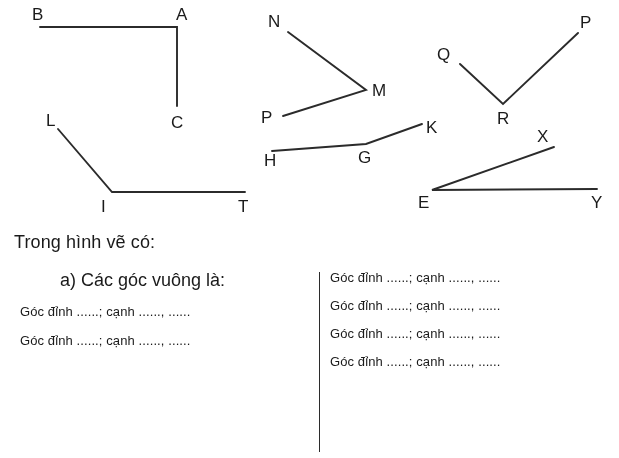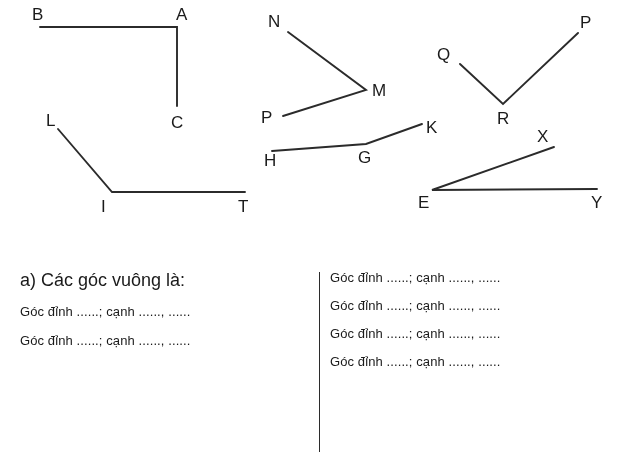--- a/index.html
+++ b/index.html
@@ -52,21 +52,21 @@
     position: absolute;
     top: 45px;
   }
   .col-a { left: 20px; width: 290px; }
   .col-b { left: 330px; width: 285px; }
   .col-head {
     font-size: 18px;
     white-space: nowrap;
     margin: 0 0 9px 0;
   }
-  .col-a .col-head { margin-bottom: 13px; }
+  .col-a .col-head { margin-bottom: 13px; margin-left: 40px; }
   .blank-line {
     font-size: 13px;
     white-space: nowrap;
     margin: 0 0 12px 0;
     letter-spacing: 0.1px;
   }
   .col-b .blank-line { margin-bottom: 13px; }
   .col-a .blank-line { margin-bottom: 14px; }
   .divider {
     position: absolute;
@@ -123,20 +123,21 @@
       <text class="fig-label" x="537" y="142">X</text>
       <text class="fig-label" x="418" y="208">E</text>
       <text class="fig-label" x="591" y="208">Y</text>
     </g>
 
   </svg>
 </div>
 
 <div id="text-block">
 
+  <div class="intro">Trong hình vẽ có:</div>
 
   <div class="col col-a">
     <div class="col-head">a) Các góc vuông là:</div>
     <div class="blank-line">Góc đỉnh ......; cạnh ......, ......</div>
     <div class="blank-line">Góc đỉnh ......; cạnh ......, ......</div>
   </div>
 
   <div class="col col-b">
     <div class="blank-line">Góc đỉnh ......; cạnh ......, ......</div>
     <div class="blank-line">Góc đỉnh ......; cạnh ......, ......</div>

